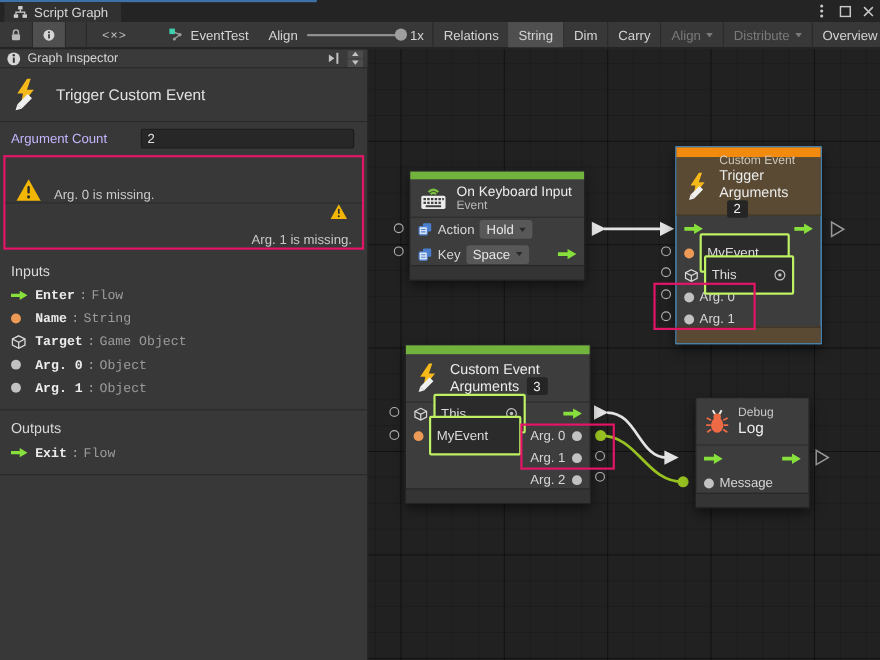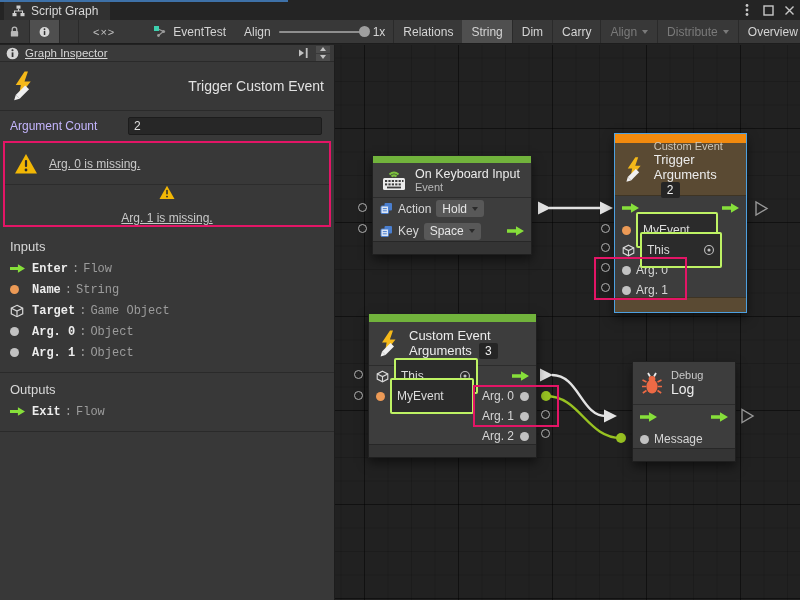--- a/index.html
+++ b/index.html
@@ -38,36 +38,36 @@
   .tb-right { margin-left:auto; display:flex; align-items:stretch; }
   .spacer { flex:0 0 6px; }
 
   
   .content { position:absolute; left:0; top:45px; width:800px; height:555px; display:flex; }
 
   
   .inspector { position:relative; width:335px; height:555px; background:#383838;
     border-right:1px solid #1d1d1d; }
   .insp-header { height:17px; background:#3a3a3a; border-bottom:1px solid #2a2a2a;
-    display:flex; align-items:center; gap:6px; padding:0 4px 0 6px; font-size:11.5px; color:#d6d6d6;text-decoration:underline; }
+    display:flex; align-items:center; gap:6px; padding:0 4px 0 6px; font-size:11.5px; color:#d6d6d6; }
   .insp-header .grow { flex:1; }
   .dock-btn { display:flex; align-items:center; }
   .spin { display:flex; flex-direction:column; gap:1px; }
   .spin .sb { width:14px; height:7px; background:#4c4c4c; display:flex; align-items:center; justify-content:center; }
   .tri-up { width:0; height:0; border-left:3px solid transparent; border-right:3px solid transparent; border-bottom:4px solid #c2c2c2; }
   .tri-dn { width:0; height:0; border-left:3px solid transparent; border-right:3px solid transparent; border-top:4px solid #c2c2c2; }
-  .insp-title { height:49px; border-bottom:1px solid #2a2a2a; display:flex; align-items:center; gap:14px; padding:0 10px;justify-content:space-between; }
+  .insp-title { height:49px; border-bottom:1px solid #2a2a2a; display:flex; align-items:center; gap:14px; padding:0 10px; }
   .insp-title .ttl { font-size:14px; color:#e2e2e2; }
   .row-argcount { height:29px; display:flex; align-items:center; padding:0 12px 0 10px; }
   .row-argcount label { color:#c4b5fd; }
   .row-argcount input { margin-left:auto; width:194px; height:18px; background:#272727;
     border:1px solid #1c1c1c; border-radius:2px; color:#e0e0e0; font-size:12px; padding:0 5px;
     font-family:"Liberation Sans", sans-serif; }
   .warnings { margin:1px 3px 0 3px; border:2.5px solid #e31566; }
-  .warning { height:41px; display:flex; align-items:center; gap:11px; padding:0 9px; color:#c9c9c9;text-decoration:underline; }
+  .warning { height:41px; display:flex; align-items:flex-end; gap:11px; padding:0 9px; color:#c9c9c9; }
   .warning + .warning { border-top:1px solid #2c2c2c;flex-direction:column; }
   .sec-heading { padding:12px 10px 4px 10px; font-size:13px; color:#d8d8d8; }
   .pin-row { height:21px; display:flex; align-items:center; padding:0 10px;font-family:Liberation Mono, monospace; }
   .pin-row .icn { width:22px; display:flex; align-items:center; }
   .pin-row .nm { font-weight:bold; color:#ececec; }
   .pin-row .sep { color:#9c9c9c; margin:0 4px; }
   .pin-row .tp { color:#9c9c9c; }
   .divider { border-top:1px solid #2a2a2a; margin-top:9px; }
   .dot { border-radius:50%; display:inline-block; }
   .dot.orange { width:9px; height:9px; background:#ec9a56; }

